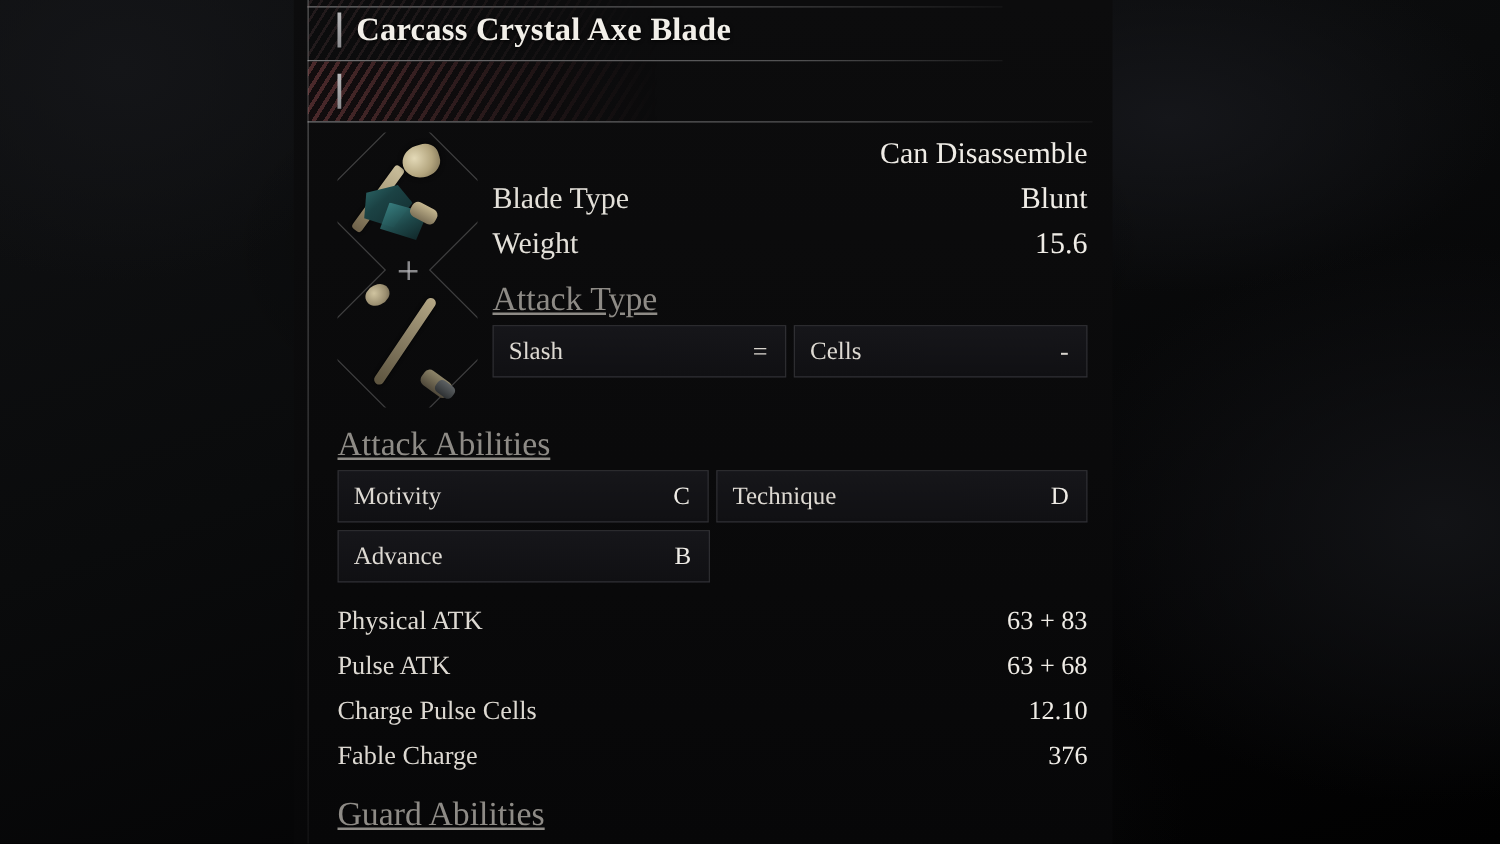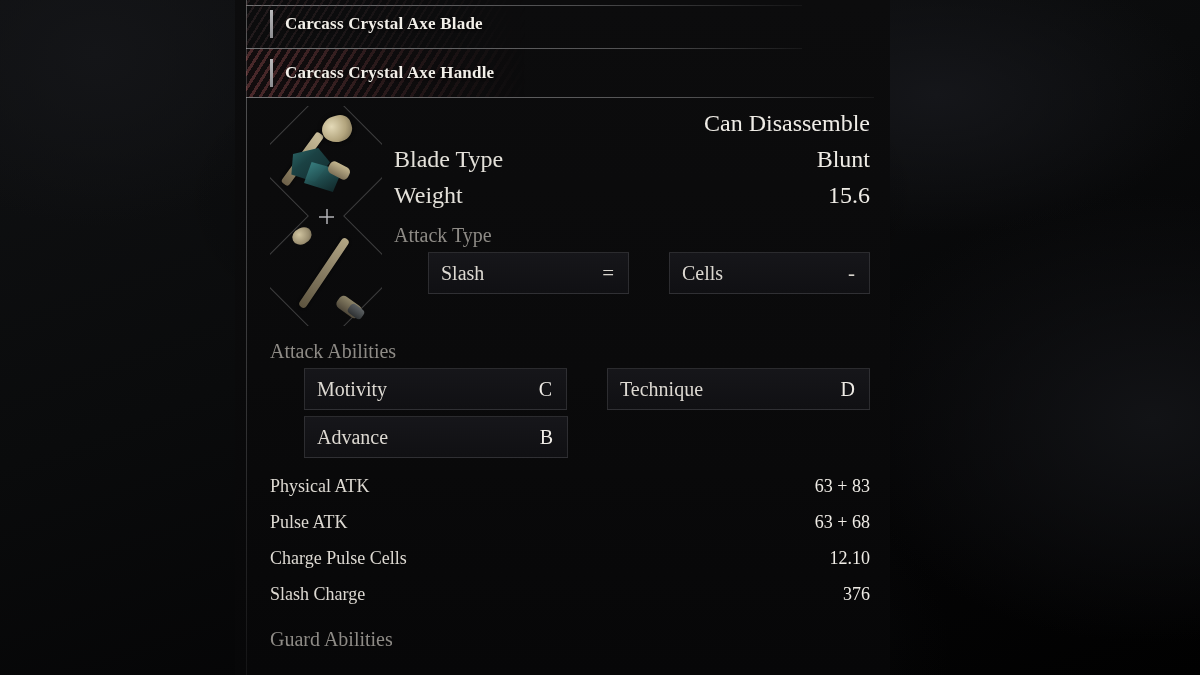--- a/index.html
+++ b/index.html
@@ -97,21 +97,21 @@
   .title-bar {
     position: relative;
     width: 3px;
     height: 28px;
     background: linear-gradient(180deg, #b9b9bb 0%, #8d8d90 100%);
     margin-right: 12px;
     flex: 0 0 auto;
   }
   .title-text {
     position: relative;
-    font-size: 17px;
+    font-size: 26px;
     font-weight: bold;
     color: #f2efe9;
     letter-spacing: 0.2px;
     text-shadow: 0 1px 3px rgba(0,0,0,0.9);
     white-space: nowrap;
   }
   .divider {
     height: 1px;
     background: linear-gradient(90deg, rgba(175,175,177,0.62) 0%, rgba(150,150,152,0.5) 70%, rgba(80,80,82,0.18) 100%);
     width: 628px;
@@ -267,63 +267,63 @@
     height: 36px;
     font-size: 24px;
     color: #e6e3dc;
   }
   .kv .k { color: #e3e0d9; }
   .kv .v { color: #efece6; text-align: right; }
   .kv.value-only { justify-content: flex-end; }
 
   
   .section-head {
-    font-size: 20px;
+    font-size: 27px;
     color: #8e8b86;
     padding-top: 6px;
     padding-bottom: 5px;
+    text-decoration: underline;
   }
   .section-head.indent { margin-left: 0; }
 
   
   .box-row {
     display: flex;
     gap: 6px;
     margin-bottom: 6px;
   }
   .box {
     position: relative;
     display: flex;
     align-items: center;
     justify-content: space-between;
     height: 42px;
     padding: 0 12px;
     background: linear-gradient(180deg, #16161a 0%, #101013 100%);
     border: 1px solid rgba(140,140,145,0.22);
     font-size: 20px;
     color: #ddd9d2;
-    margin-left: 34px;
   }
   .box .bval {
     font-size: 20px;
     color: #efece6;
     padding-right: 2px;
   }
   .box .bval.symbol { font-size: 21px; color: #d8d4cd; }
   .box.half { flex: 1 1 0; }
   .box.spacer { background: none; border: none; }
 
   
   .stat-list { padding-top: 12px; }
   .stat-row {
     display: flex;
     justify-content: space-between;
     align-items: baseline;
     height: 36px;
-    font-size: 18px;
+    font-size: 21px;
   }
   .stat-row .sk { color: #ddd9d2; }
   .stat-row .sv { color: #efece6; }
 </style>
 </head>
 <body>
 
 <div id="backdrop"></div>
 
 <div id="panel">
@@ -337,21 +337,20 @@
       <div class="hatch"></div>
       <div class="title-bar"></div>
       <div class="title-text">Carcass Crystal Axe Blade</div>
     </div>
 
     <div class="divider short"></div>
 
     <div class="title-row secondary">
       <div class="hatch"></div>
       <div class="title-bar"></div>
-      <div class="title-text">Carcass Crystal Axe Handle</div>
     </div>
 
     <div class="divider"></div>
 
     <div id="header-block">
 
       <div id="icon-stack">
 
         <div class="slot top">
           <div class="diamond-frame"></div>
@@ -432,21 +431,21 @@
       </div>
       <div class="stat-row">
         <span class="sk">Pulse ATK</span>
         <span class="sv">63 + 68</span>
       </div>
       <div class="stat-row">
         <span class="sk">Charge Pulse Cells</span>
         <span class="sv">12.10</span>
       </div>
       <div class="stat-row">
-        <span class="sk">Slash Charge</span>
+        <span class="sk">Fable Charge</span>
         <span class="sv">376</span>
       </div>
     </div>
 
     <div class="section-head" style="padding-top:8px;">Guard Abilities</div>
 
   </div>
 </div>
 
 </body></html>

